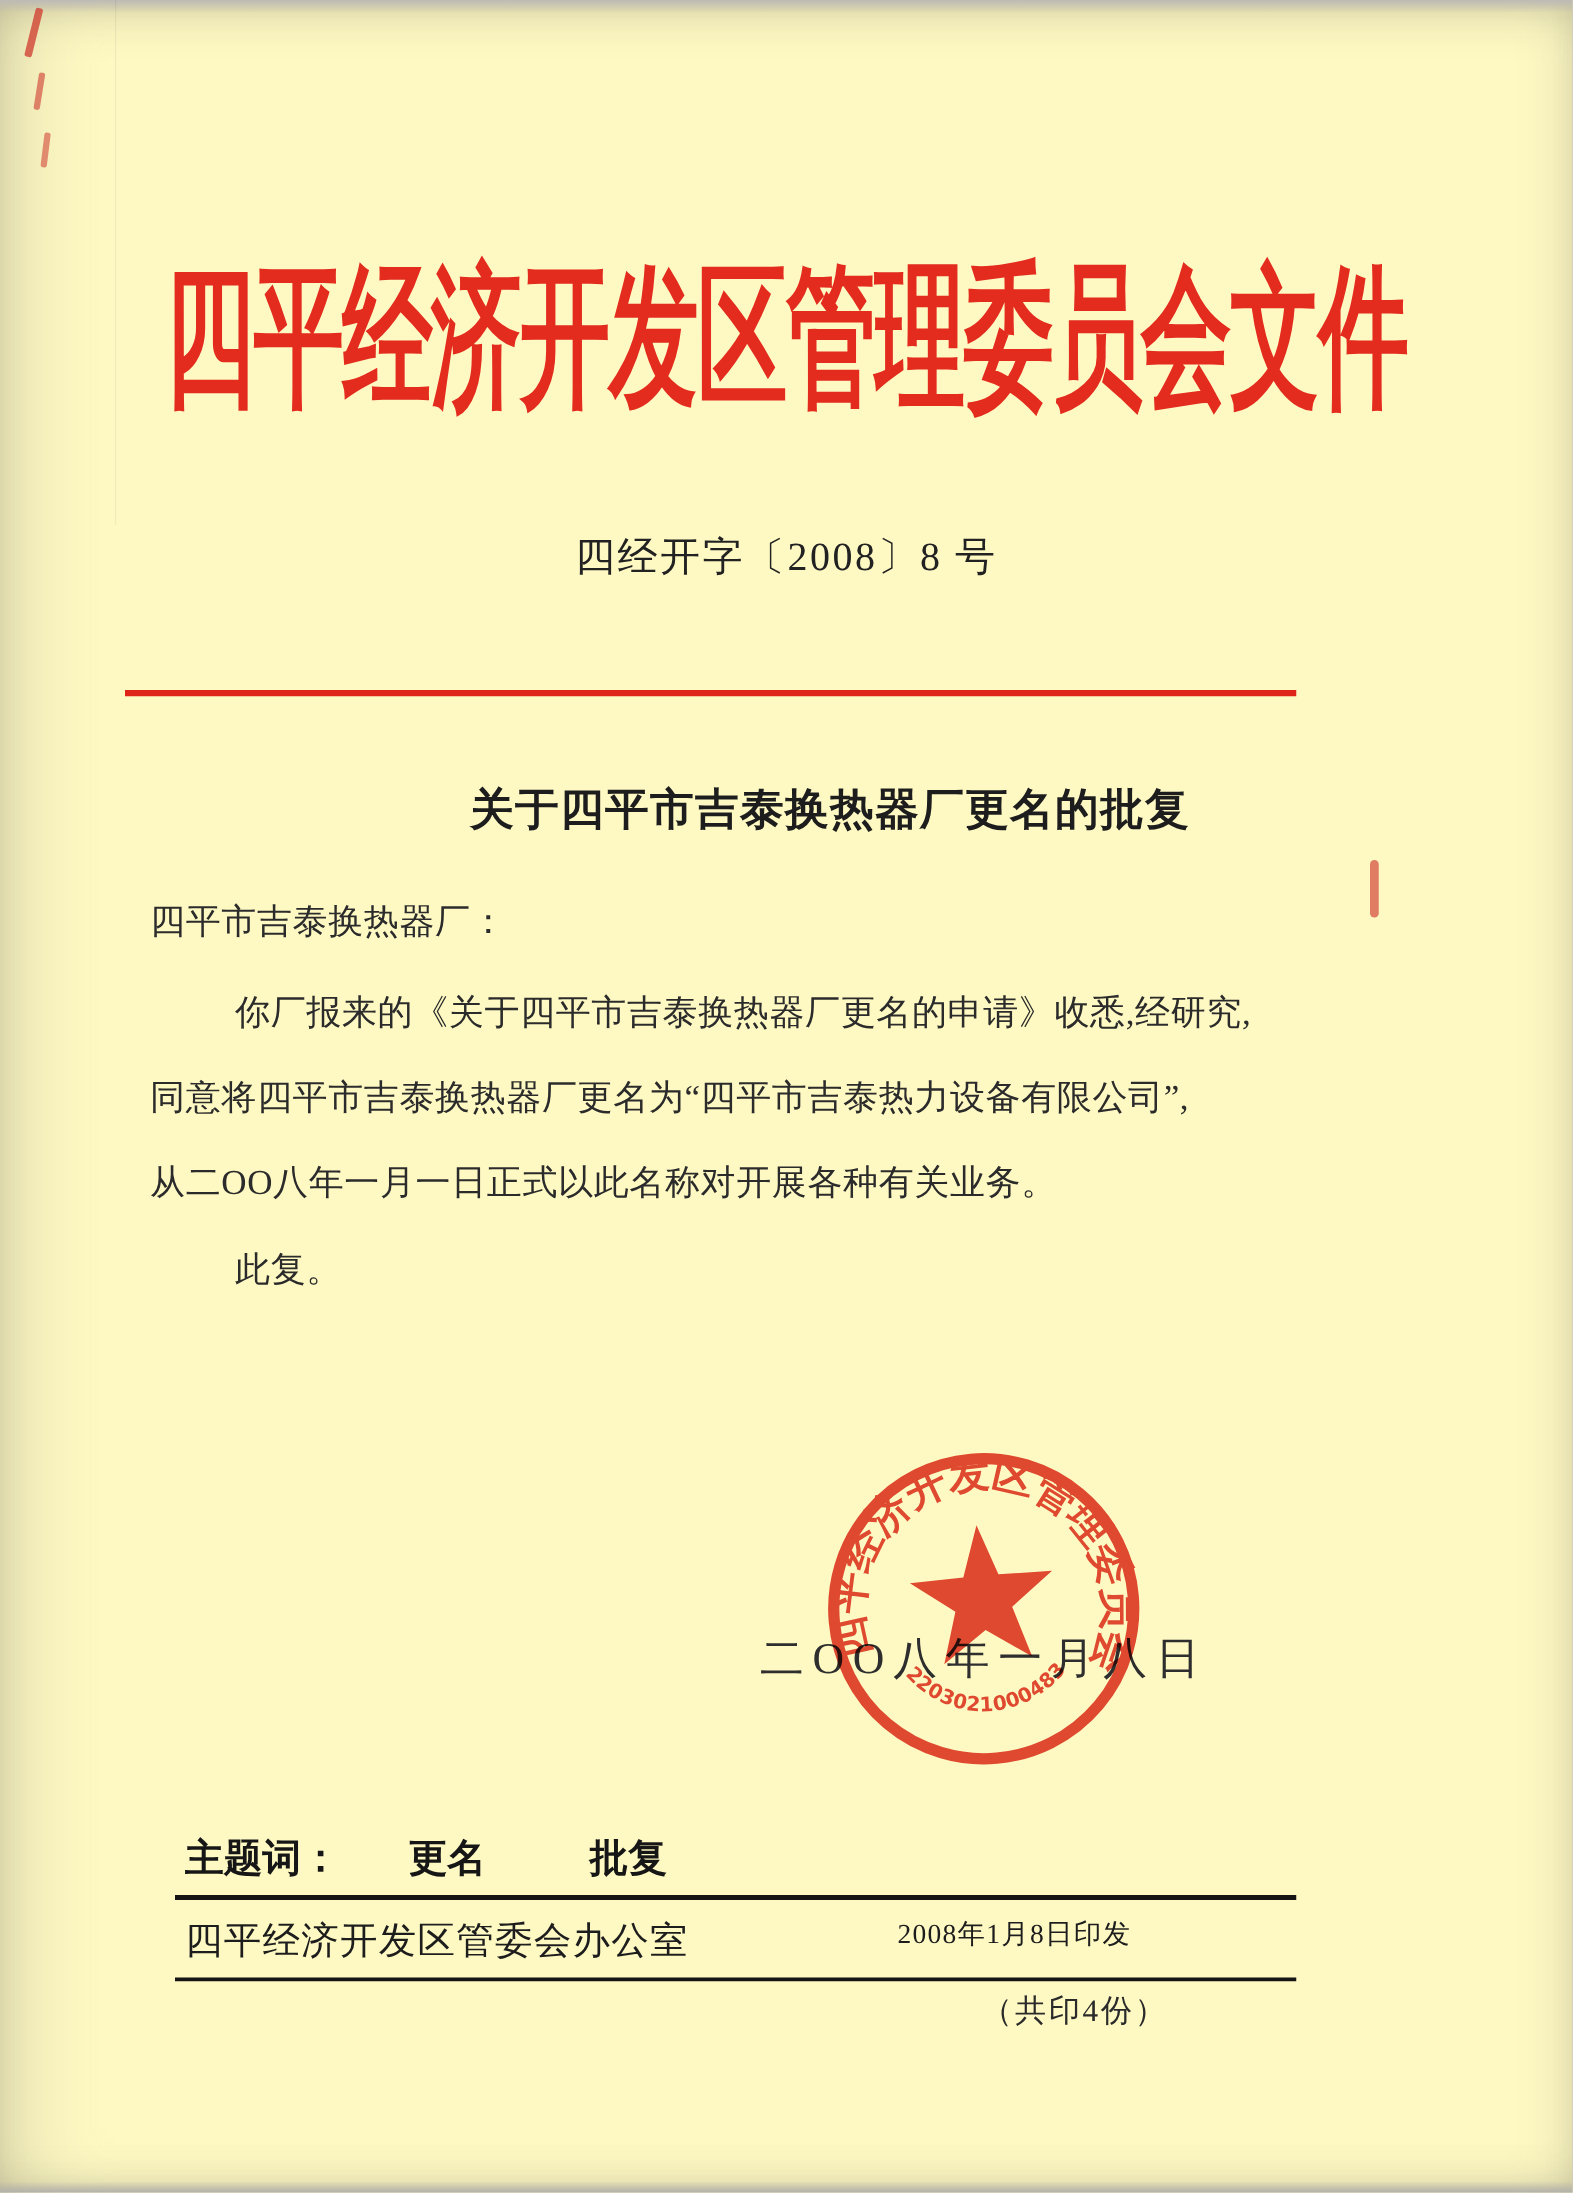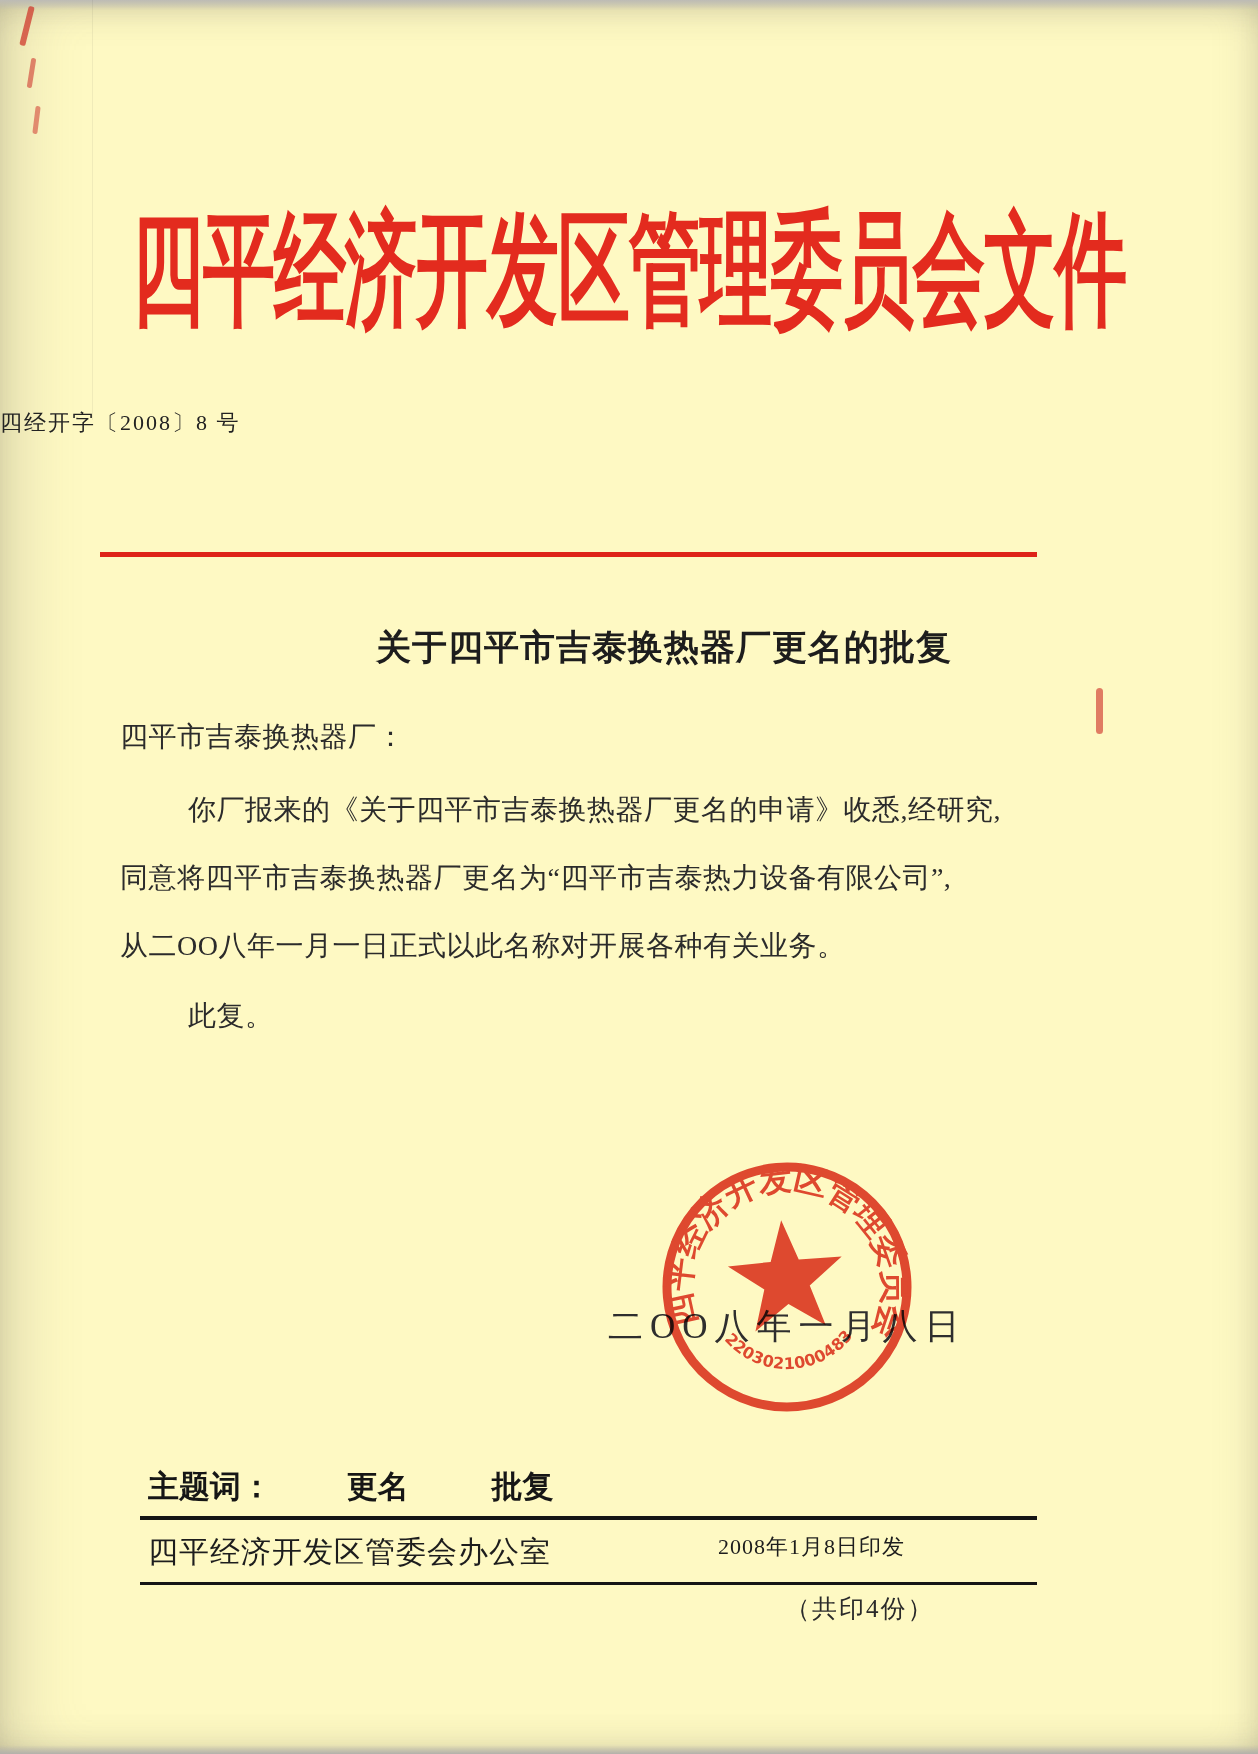--- a/index.html
+++ b/index.html
@@ -35,22 +35,22 @@
     font-family:"DejaVu Sans","Liberation Sans",sans-serif;
     font-weight:900;
     font-size:72px;
     letter-spacing:-1px;
     color:#e32b1e;
     transform:scaleY(1.72);
     transform-origin:center top;
     white-space:nowrap;
   }
   .doc-number{
-    position:absolute;left:0;top:408px;width:100%;
-    font-size:22px;letter-spacing:2px;color:#222;
+    position:absolute;left:0;top:424px;width:100%;
+    text-align:center;font-size:32px;letter-spacing:2px;color:#222;
   }
   .red-rule{position:absolute;left:100px;top:552px;width:937px;height:5px;background:#de2418;}
 
   .doc-title{
     position:absolute;left:0;top:624px;width:100%;text-align:center;
     font-family:"DejaVu Sans","Liberation Sans",sans-serif;
     font-weight:bold;font-size:35px;letter-spacing:1px;color:#1d1d1d;padding-left:35px;
   }
 
   .body-line{position:absolute;font-size:28px;color:#2b2b2b;white-space:nowrap;letter-spacing:.5px;}
@@ -65,21 +65,21 @@
     font-size:35px;letter-spacing:7px;color:#2e2e2e;white-space:nowrap;z-index:2;
   }
 
   .seal{position:absolute;left:652px;top:1152px;width:270px;height:270px;z-index:3;
     mix-blend-mode:multiply;opacity:.92;transform:rotate(-5deg);}
   .seal svg{display:block;}
 
   .subject-line{position:absolute;left:148px;top:1466px;
     font-family:"DejaVu Sans","Liberation Sans",sans-serif;font-weight:bold;
     font-size:31px;color:#161616;white-space:nowrap;}
-  .subject-line .term1{margin-left:64px;}
+  .subject-line .term1{margin-left:44px;}
   .subject-line .term2{margin-left:72px;}
 
   .black-rule-1{position:absolute;left:140px;top:1516px;width:897px;height:4px;background:#151515;}
   .black-rule-2{position:absolute;left:140px;top:1582px;width:897px;height:3px;background:#151515;}
 
   .footer-office{position:absolute;left:148px;top:1532px;font-size:30px;letter-spacing:1px;color:#1d1d1d;}
   .footer-date{position:absolute;left:718px;top:1532px;font-size:22px;letter-spacing:1px;color:#1d1d1d;}
   .footer-copies{position:absolute;left:785px;top:1592px;font-size:25px;letter-spacing:2px;color:#2a2a2a;}
 </style>
 </head>

